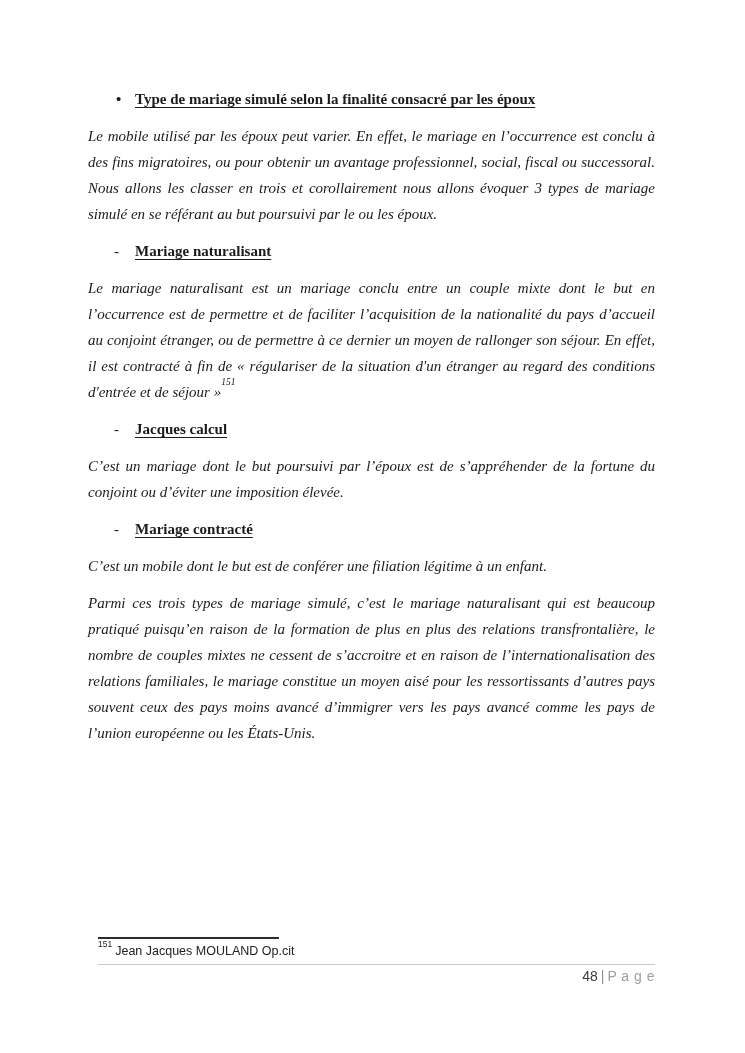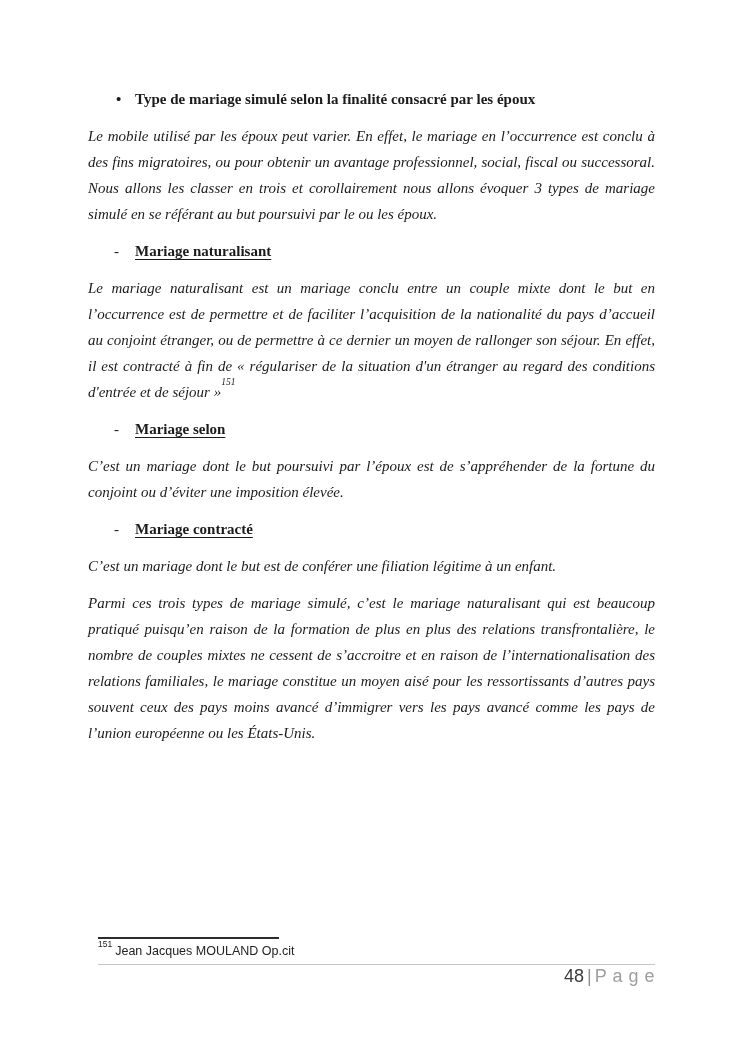--- a/index.html
+++ b/index.html
@@ -33,20 +33,21 @@
     font-weight: bold;
     line-height: 22px;
     margin: 0 0 13px 0;
   }
   .heading-bullet {
     position: absolute;
     left: 28px;
     top: 0;
   }
   .heading-text {
+    text-decoration: underline;
     text-underline-offset: 3px;
   }
   p.body {
     font-size: 15px;
     line-height: 26px;
     text-align: justify;
     margin: 0 0 11px 0;
     font-style: italic;
   }
   .list-row {
@@ -97,21 +98,21 @@
     top: -3px;
     margin-right: 3px;
   }
   .footer-rule {
     height: 1px;
     background: #c7c7c7;
     margin-top: 5px;
   }
   .page-number-row {
     font-family: "Liberation Sans", sans-serif;
-    font-size: 18px;
+    font-size: 14px;
     line-height: 18px;
     text-align: right;
     margin-top: 2px;
     color: #9e9e9e;
   }
   .page-number-row .num {
     color: #3a3a3a;
   }
   .page-number-row .sep {
     color: #8f8f8f;
@@ -136,31 +137,31 @@
 
     <div class="list-row">
       <span class="list-dash">-</span>
       <span class="list-label">Mariage naturalisant</span>
     </div>
 
     <p class="body"><span>Le mariage naturalisant est un mariage conclu entre un couple mixte dont  le but en l’occurrence  est de permettre et de faciliter l’acquisition de la nationalité du pays d’accueil au conjoint étranger, ou de permettre à ce dernier un moyen de rallonger son séjour. En effet, il est contracté à fin de « régulariser de la situation d'un étranger au regard des conditions d'entrée et de séjour »</span><sup class="ref">151</sup></p>
 
     <div class="list-row">
       <span class="list-dash">-</span>
-      <span class="list-label">Mariage selon</span>
+      <span class="list-label">Jacques calcul</span>
     </div>
 
     <p class="body">C’est un mariage dont le but poursuivi par l’époux est de s’appréhender de la fortune du conjoint ou d’éviter une imposition élevée.</p>
 
     <div class="list-row">
       <span class="list-dash">-</span>
       <span class="list-label">Mariage contracté</span>
     </div>
 
-    <p class="body">C’est un mariage dont le but est  de conférer une filiation légitime à un enfant.</p>
+    <p class="body">C’est un mobile dont le but est  de conférer une filiation légitime à un enfant.</p>
 
     <p class="body">Parmi ces trois types de mariage simulé, c’est le mariage naturalisant qui est beaucoup pratiqué puisqu’en raison de la formation de plus en plus des relations transfrontalière, le nombre de couples mixtes ne cessent de s’accroitre et en raison de l’internationalisation des relations familiales,  le mariage constitue  un moyen aisé  pour les ressortissants d’autres pays souvent ceux des pays moins avancé d’immigrer vers les pays avancé comme les pays de l’union européenne ou les États-Unis.</p>
 
   </div>
 
   <div class="footer-area">
     <div class="footnote-rule"></div>
     <div class="footnote-line"><sup class="fnref">151</sup><span>Jean Jacques MOULAND Op.cit</span></div>
     <div class="footer-rule"></div>
     <div class="page-number-row">

